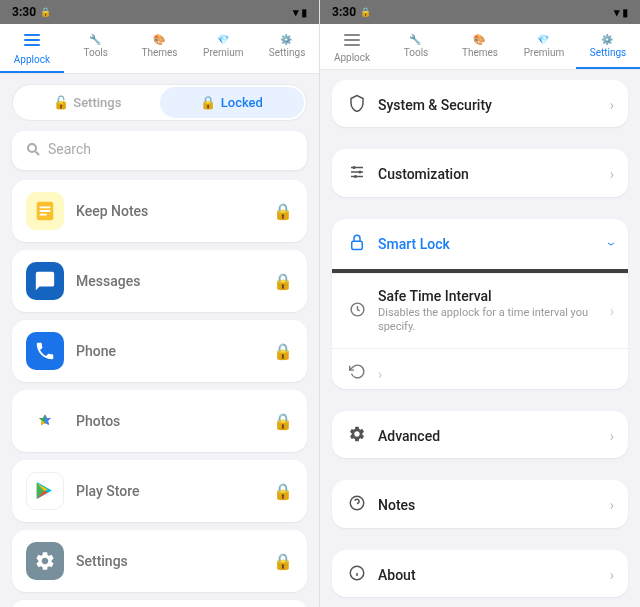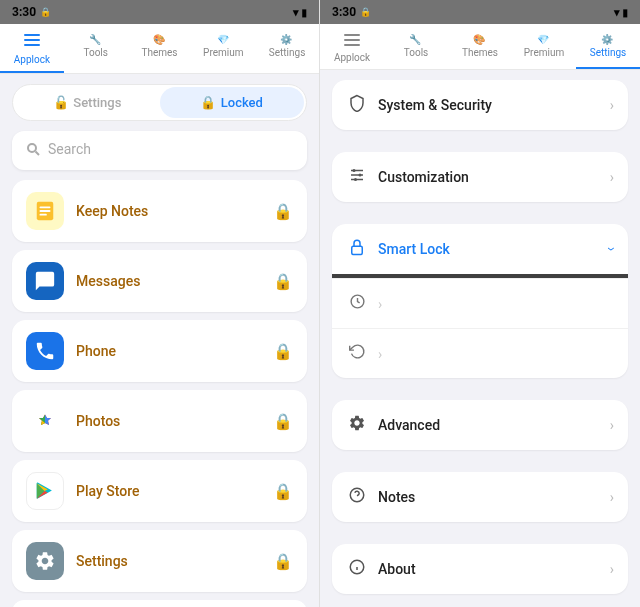--- a/index.html
+++ b/index.html
@@ -108,21 +108,21 @@
     .app-icon-wrap {
       width: 38px;
       height: 38px;
       border-radius: 10px;
       display: flex;
       align-items: center;
       justify-content: center;
       font-size: 20px;
       flex-shrink: 0;
     }
-    .app-name { flex: 1; font-size: 14px; font-weight: 500; color: #a16207; }
+    .app-name { flex: 1; font-size: 14px; font-weight: 500; color: #737373; }
     .lock-icon { color: #1a7ef5; font-size: 16px; }
 
     
     .icon-keep { background: #FFF9C4; }
 
     
     .right-panel {
       width: 320px;
       background: #f2f2f7;
       display: flex;
@@ -428,20 +428,24 @@
         </div>
 
         <div style="border-top:1px solid #f0f0f0;">
           <div class="settings-row" style="border-bottom:1px solid #f0f0f0;">
             <div class="settings-row-icon">
               <svg width="17" height="17" viewBox="0 0 24 24" fill="none" stroke="#777" stroke-width="2">
                   <circle cx="12" cy="12" r="9"></circle>
                   <polyline points="12 7 12 12 15 14"></polyline>
                 </svg>
             </div>
+            <div class="settings-row-content">
+              <div class="settings-row-title">Safe Time Interval</div>
+              <div class="settings-row-subtitle">Disables the applock for a time interval you specify.</div>
+            </div>
             <span class="settings-row-arrow">›</span>
           </div>
         </div>
         <div>
           <div class="settings-row">
             <div class="settings-row-icon">
               <svg width="17" height="17" viewBox="0 0 24 24" fill="none" stroke="#777" stroke-width="2">
                   <polyline points="1 4 1 10 7 10"></polyline>
                   <path d="M3.51 15a9 9 0 102.13-9.36L1 10"></path>
                 </svg>

